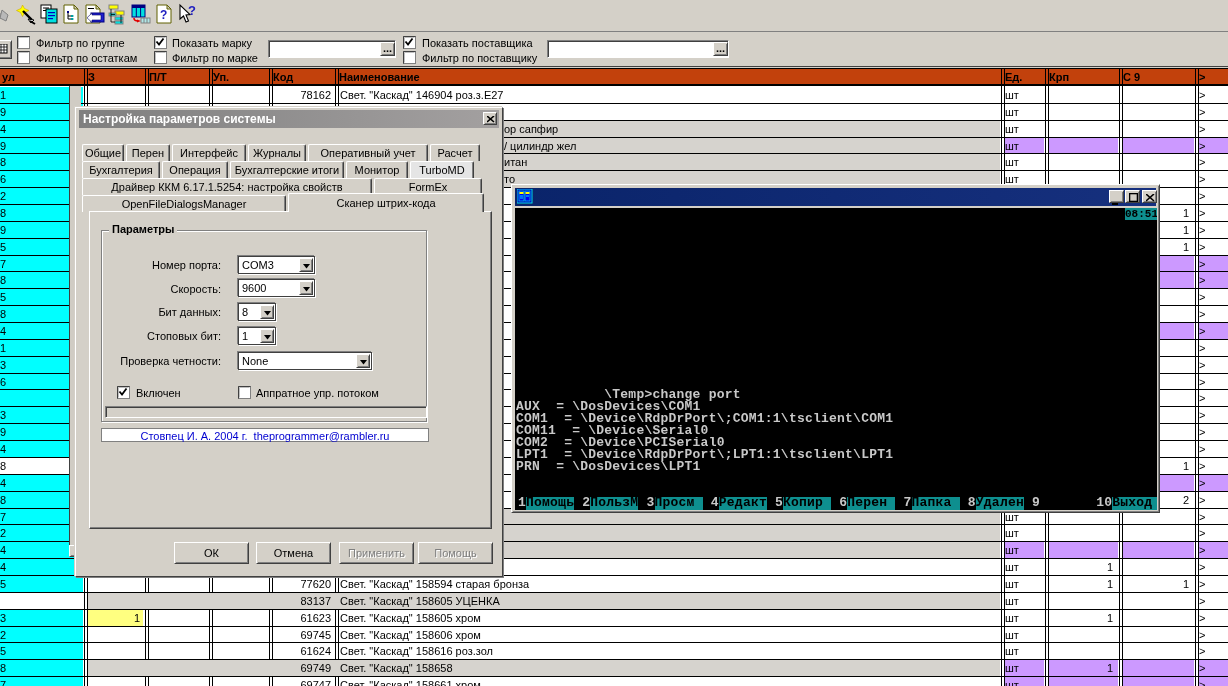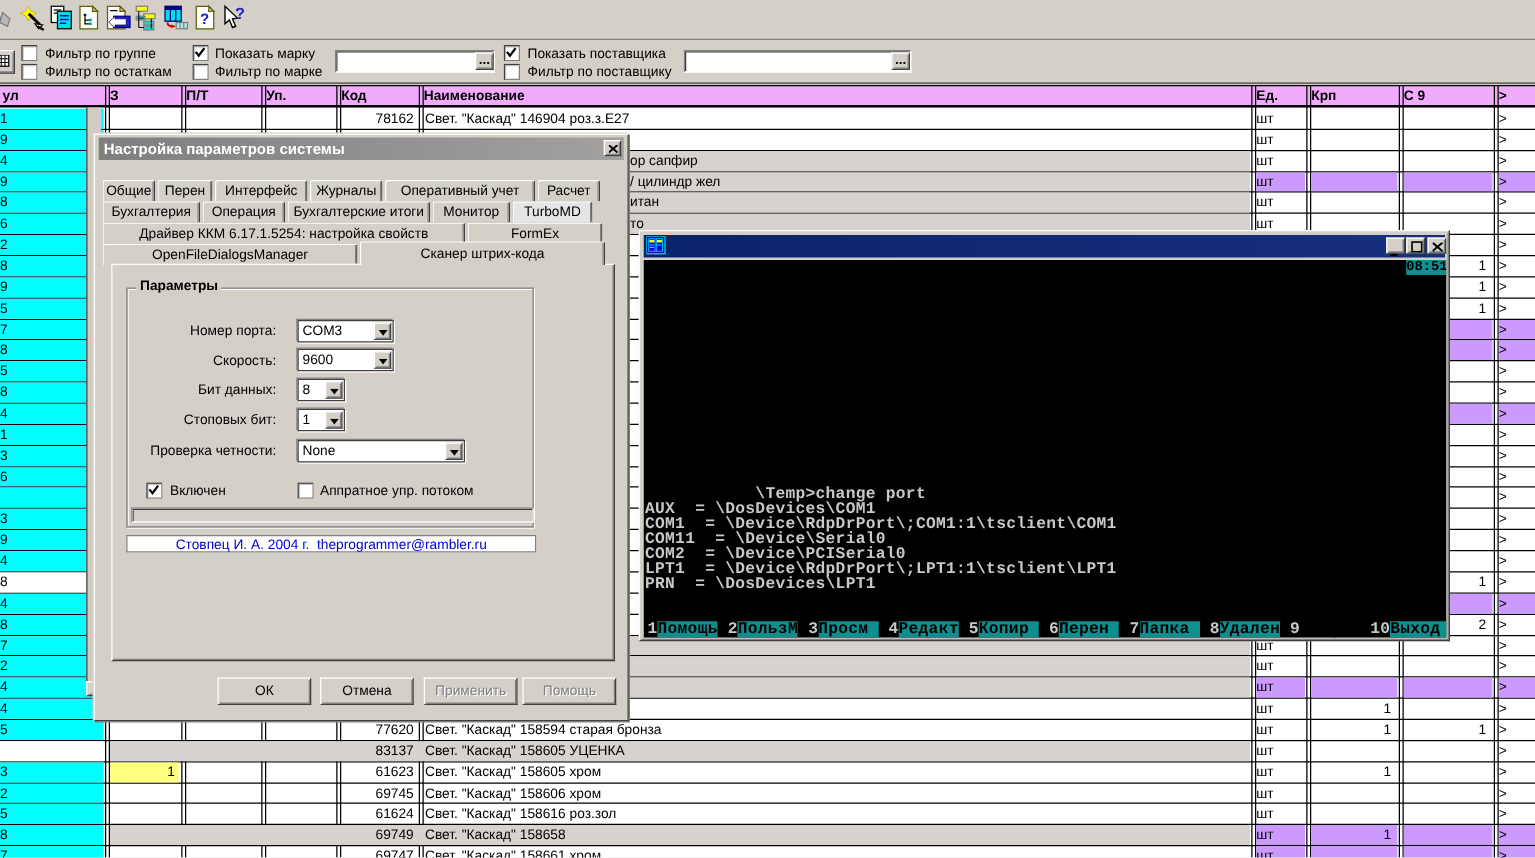--- a/index.html
+++ b/index.html
@@ -123,21 +123,21 @@
       <rect x="0.5" y="0.5" width="12" height="12" fill="#fff" stroke="#808080"></rect>
       <path d="M0.5 12.5 v-12 h12" stroke="#404040" fill="none"></path>
       <path d="M1.5 11.5 v-10 h10" stroke="#808080" fill="none" opacity="0.5"></path>
     </svg>
     <div class="lbl" style="left:422px;top:20px">Фильтр по поставщику</div>
  <div style="position:absolute;left:547px;top:8px;width:182px;height:18px;background:#fff;border-top:1px solid #808080;border-left:1px solid #808080;border-bottom:1px solid #fff;border-right:1px solid #fff;box-shadow:inset 1px 1px 0 #404040"></div>
  <div class="btn3d" style="left:713px;top:10px;width:15px;height:14px;font-weight:bold;text-align:center;line-height:10px">...</div>
 </div>
 
 <div style="position:absolute;left:0;top:68px;width:1228px;height:618px;background:#fff;overflow:hidden;font-size:11px">
- <div style="position:absolute;left:0;top:0;width:1228px;height:18px;background:#f0abfc;border-top:1px solid #000;border-bottom:2px solid #000">
+ <div style="position:absolute;left:0;top:0;width:1228px;height:18px;background:#c2410c;border-top:1px solid #000;border-bottom:2px solid #000">
       <div style="position:absolute;left:2px;top:2px;font-weight:bold">ул</div>
       <div style="position:absolute;left:88px;top:2px;font-weight:bold">З</div>
       <div style="position:absolute;left:149px;top:2px;font-weight:bold">П/Т</div>
       <div style="position:absolute;left:213px;top:2px;font-weight:bold">Уп.</div>
       <div style="position:absolute;left:273px;top:2px;font-weight:bold">Код</div>
       <div style="position:absolute;left:339px;top:2px;font-weight:bold">Наименование</div>
       <div style="position:absolute;left:1005px;top:2px;font-weight:bold">Ед.</div>
       <div style="position:absolute;left:1049px;top:2px;font-weight:bold">Крп</div>
       <div style="position:absolute;left:1123px;top:2px;font-weight:bold">С 9</div>
       <div style="position:absolute;left:1199px;top:2px;font-weight:bold">&gt;</div>

